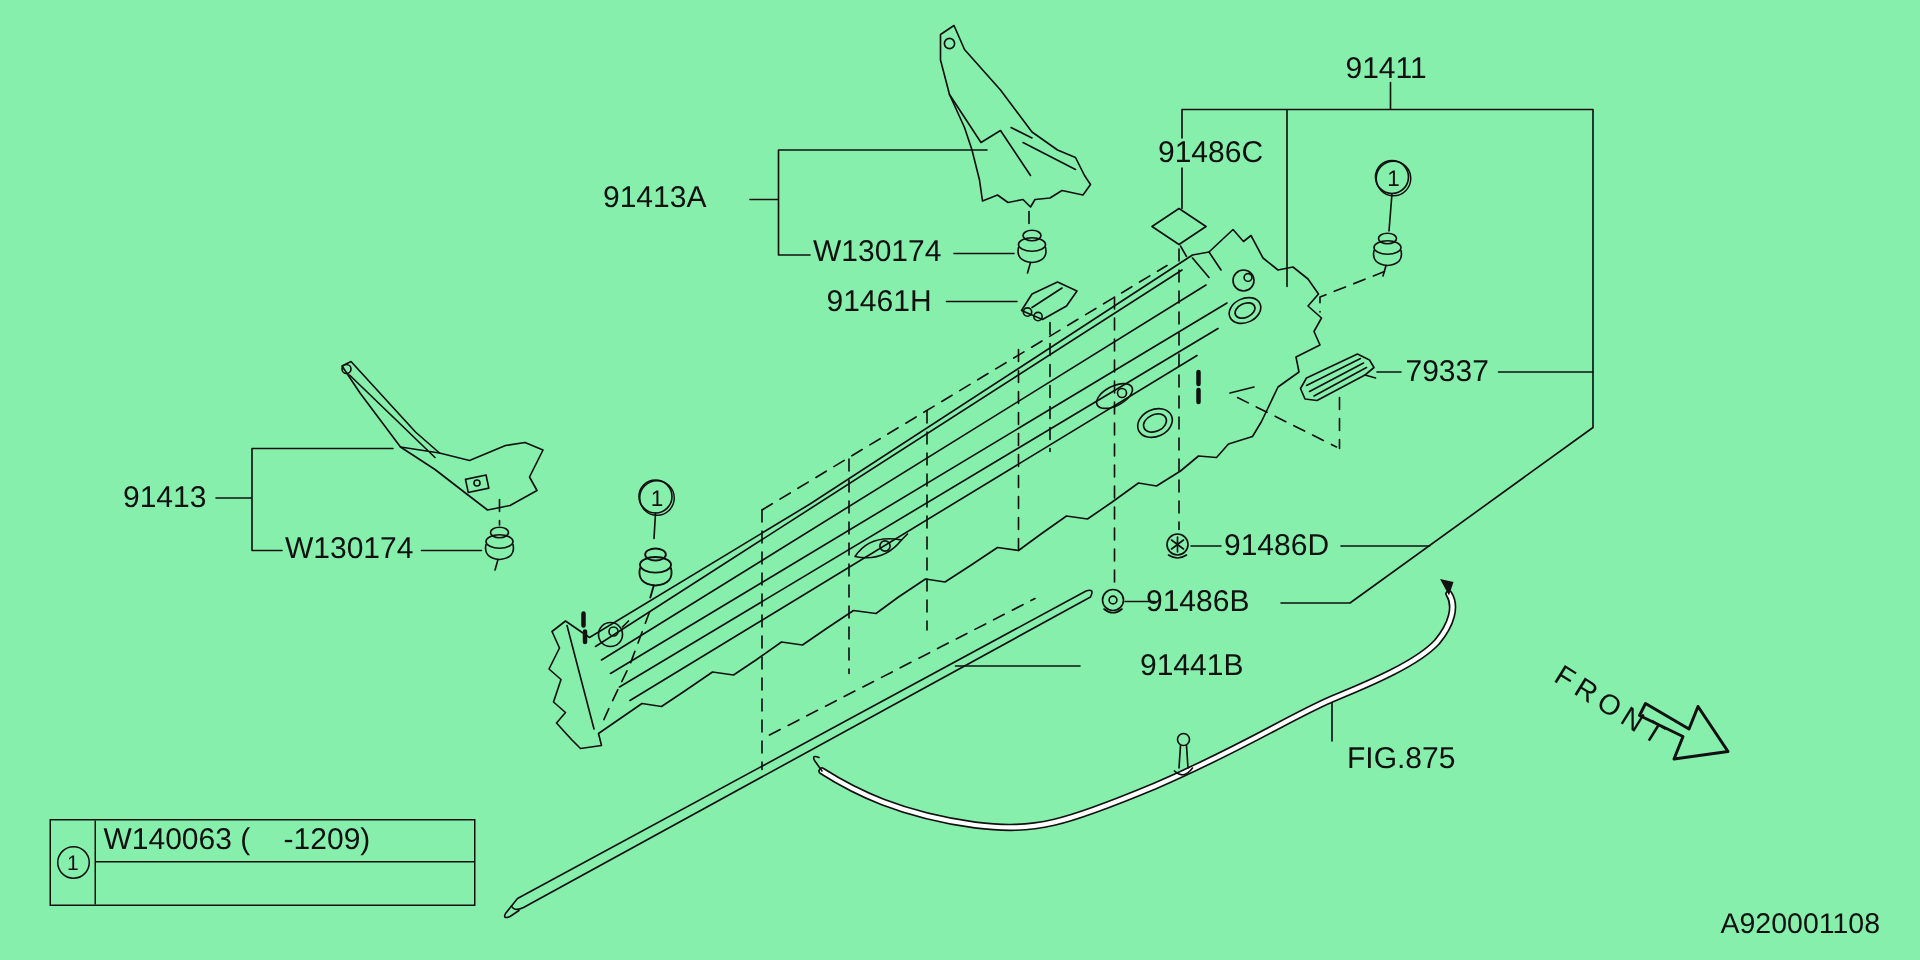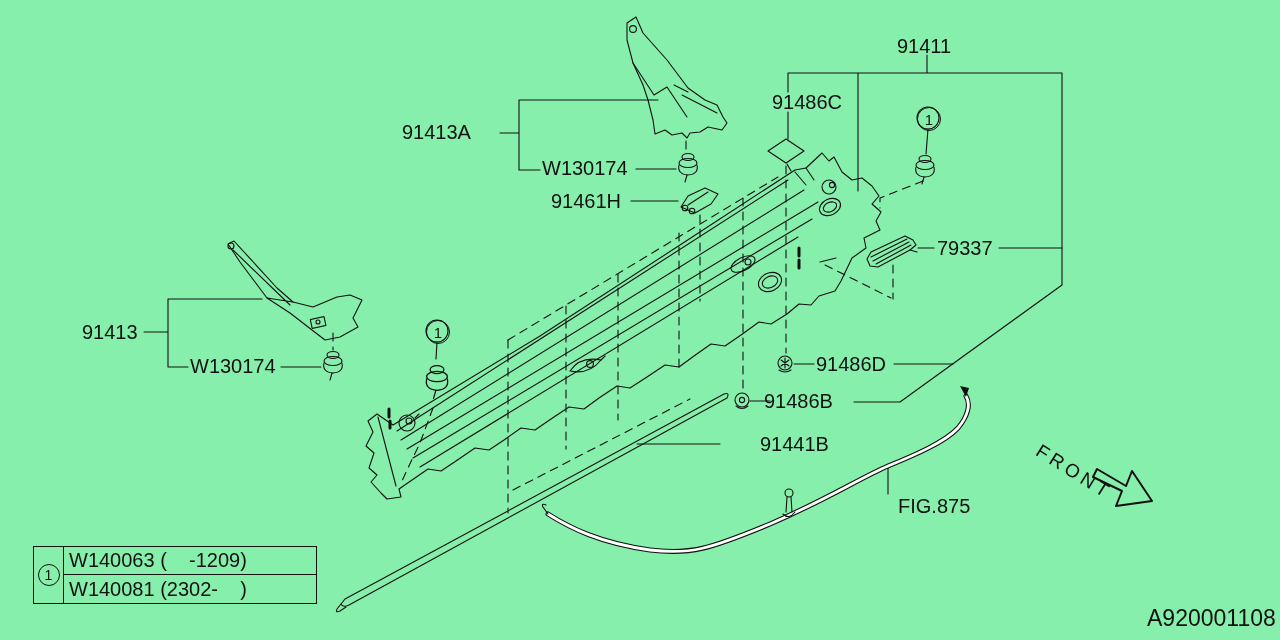--- a/index.html
+++ b/index.html
@@ -1,20 +1,20 @@
 <!DOCTYPE html>
 <html><head>
 <meta charset="utf-8">
 <style>
   html,body{margin:0;padding:0;background:#fff;}
   #stage{position:relative;width:1280px;height:640px;background:#86efac;overflow:hidden;
          font-family:Liberation Sans, sans-serif;color:#111;}
   #lineart{position:absolute;left:0;top:0;}
   .lbl{position:absolute;font-size:20px;line-height:1;white-space:pre;letter-spacing:0px;color:#111;}
-  .lbl.small{font-size:23px;}
+  .lbl.small{font-size:19px;}
   .callout{position:absolute;width:22px;height:22px;border:1.4px solid #111;border-radius:50%;
            display:flex;align-items:center;justify-content:center;font-size:15px;line-height:1;}
   #front-label{transform:rotate(32deg);transform-origin:left top;letter-spacing:4px;font-size:19px;}
   
   #fastener-table{position:absolute;left:33px;top:546px;width:282px;height:56px;border:1.6px solid #111;
                   display:grid;grid-template-columns:30px 1fr;grid-template-rows:1fr 1fr;}
   #fastener-table .sym{grid-row:1 / span 2;border-right:1.6px solid #111;display:flex;align-items:center;justify-content:center;}
   #fastener-table .sym .callout{position:static;width:20px;height:20px;font-size:14px;}
   #fastener-table .row1{border-bottom:1.6px solid #111;}
   #fastener-table .cell{display:flex;align-items:center;padding-left:5px;font-size:20px;white-space:pre;text-align:right;}
@@ -190,16 +190,15 @@
       <span>1</span>
     </div>
 
   <div id="fastener-table">
     <div class="sym">
       <div class="callout">
           <span>1</span>
         </div>
     </div>
     <div class="cell row1"><span>W140063</span><span>&nbsp;</span><span>(    -1209)</span></div>
-    <div class="cell row2"><span>W140081</span><span>&nbsp;</span><span>(2302-    )</span></div>
   </div>
 
 </div>
 
 </body></html>

